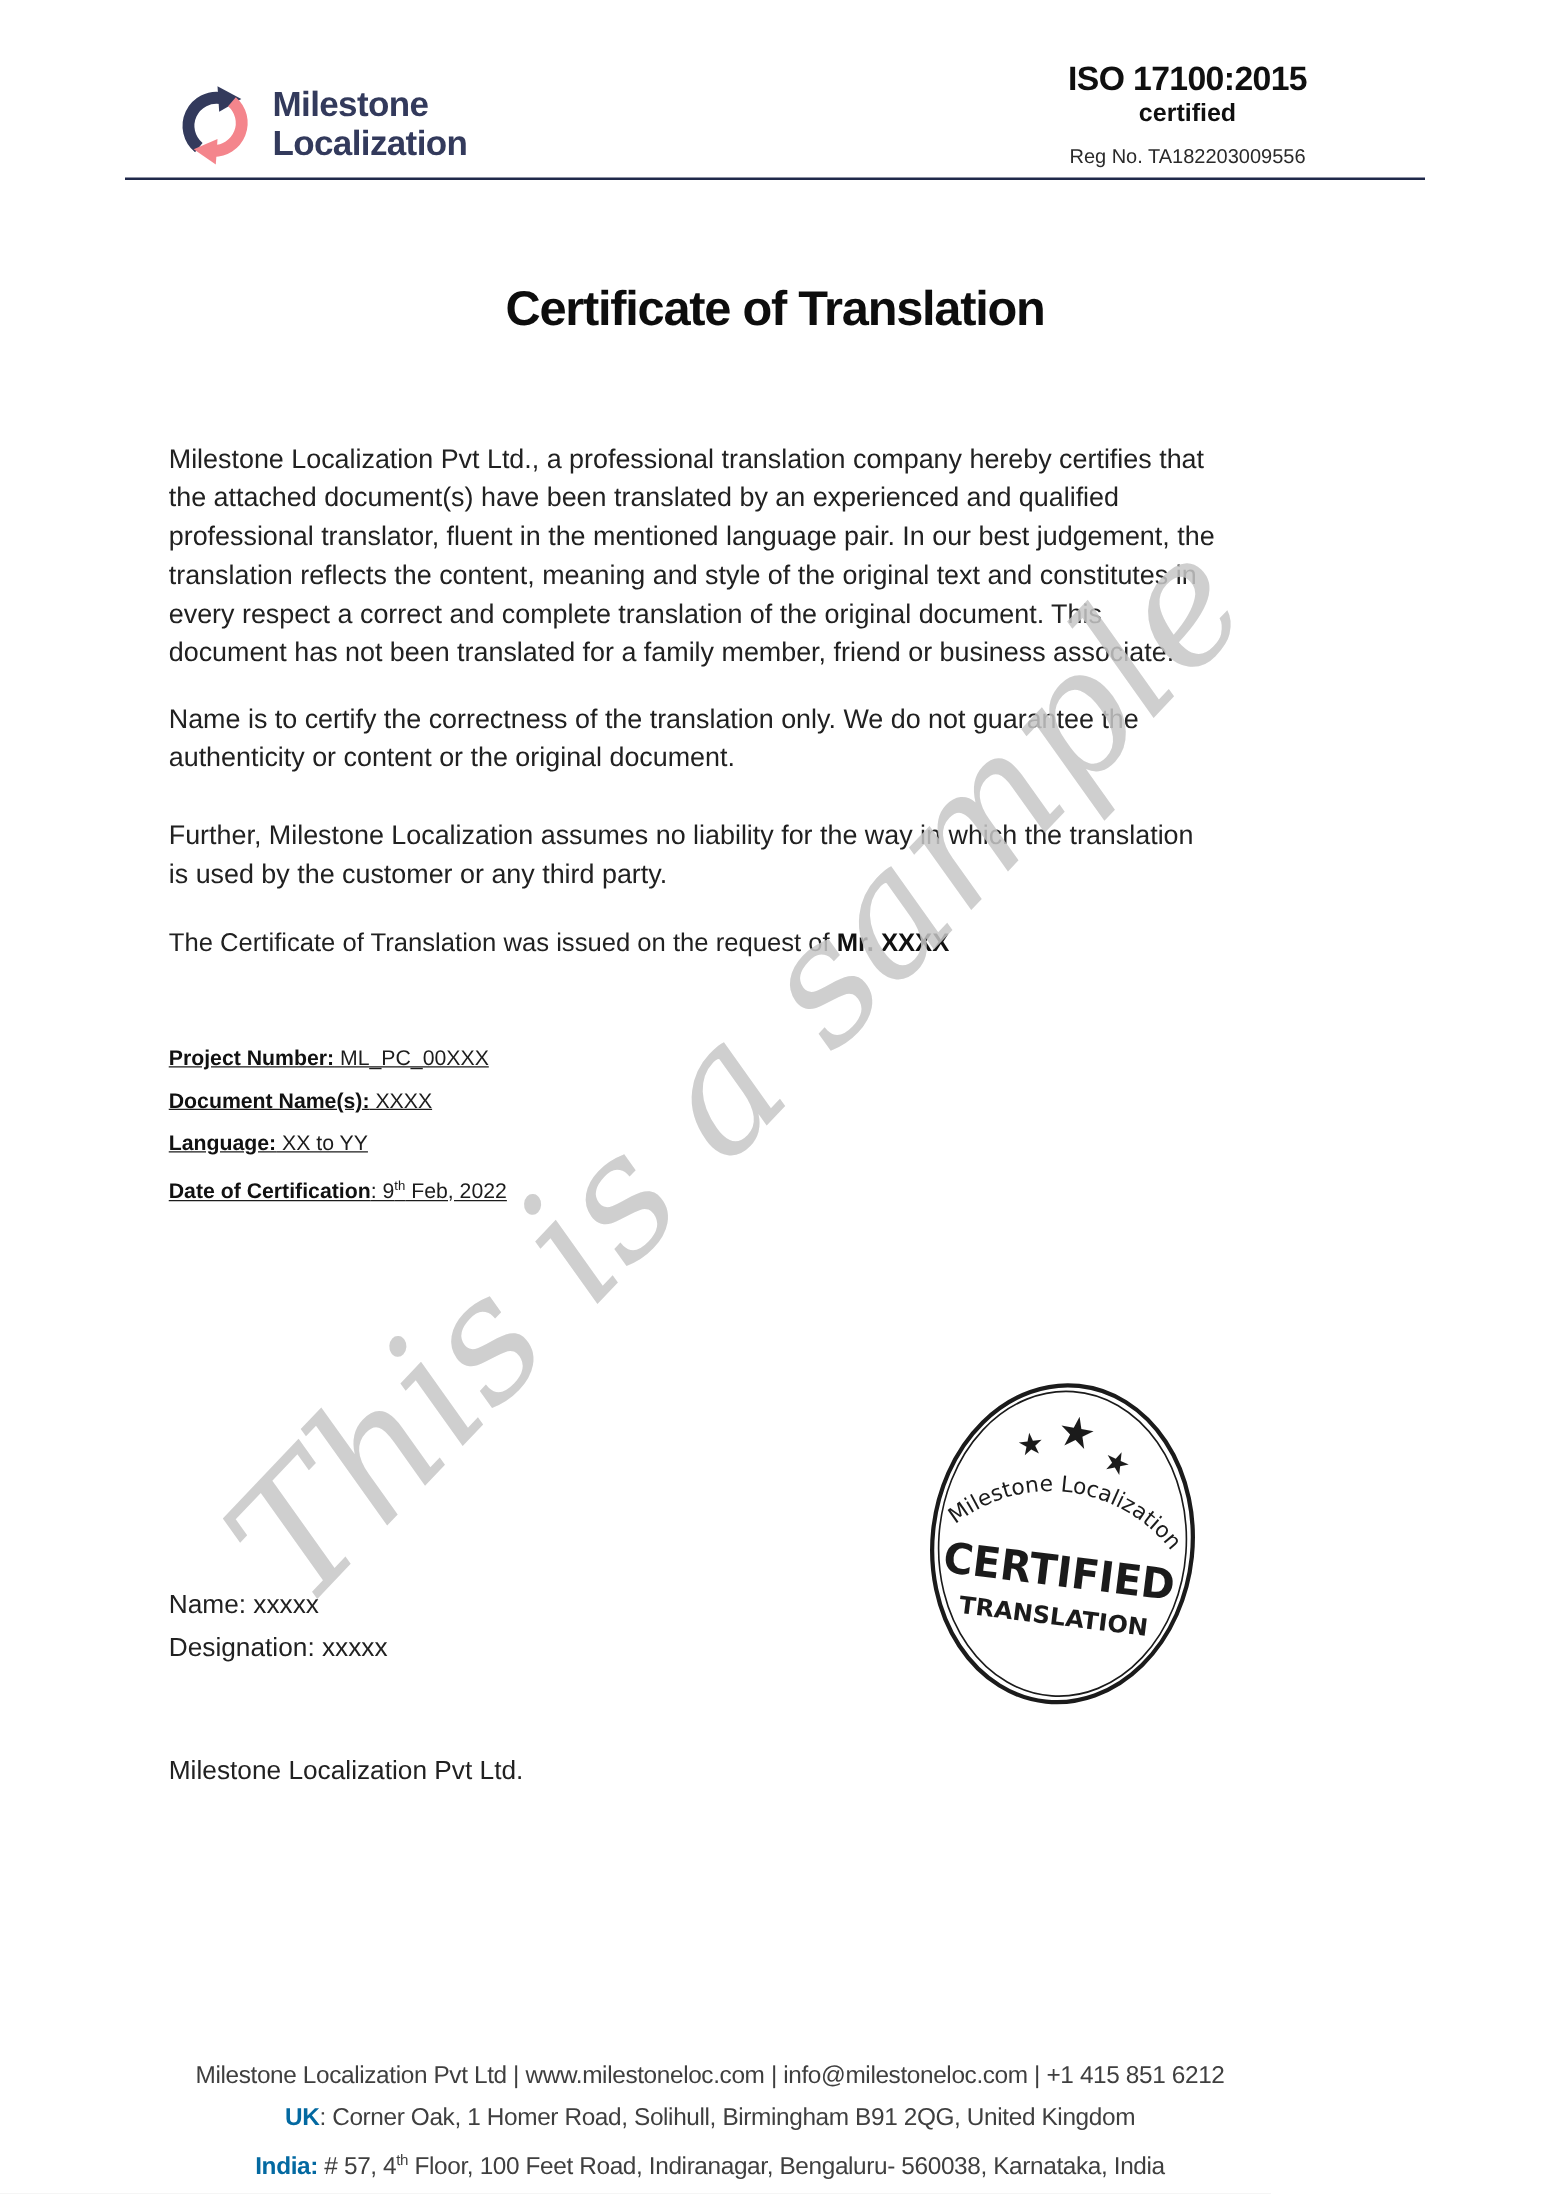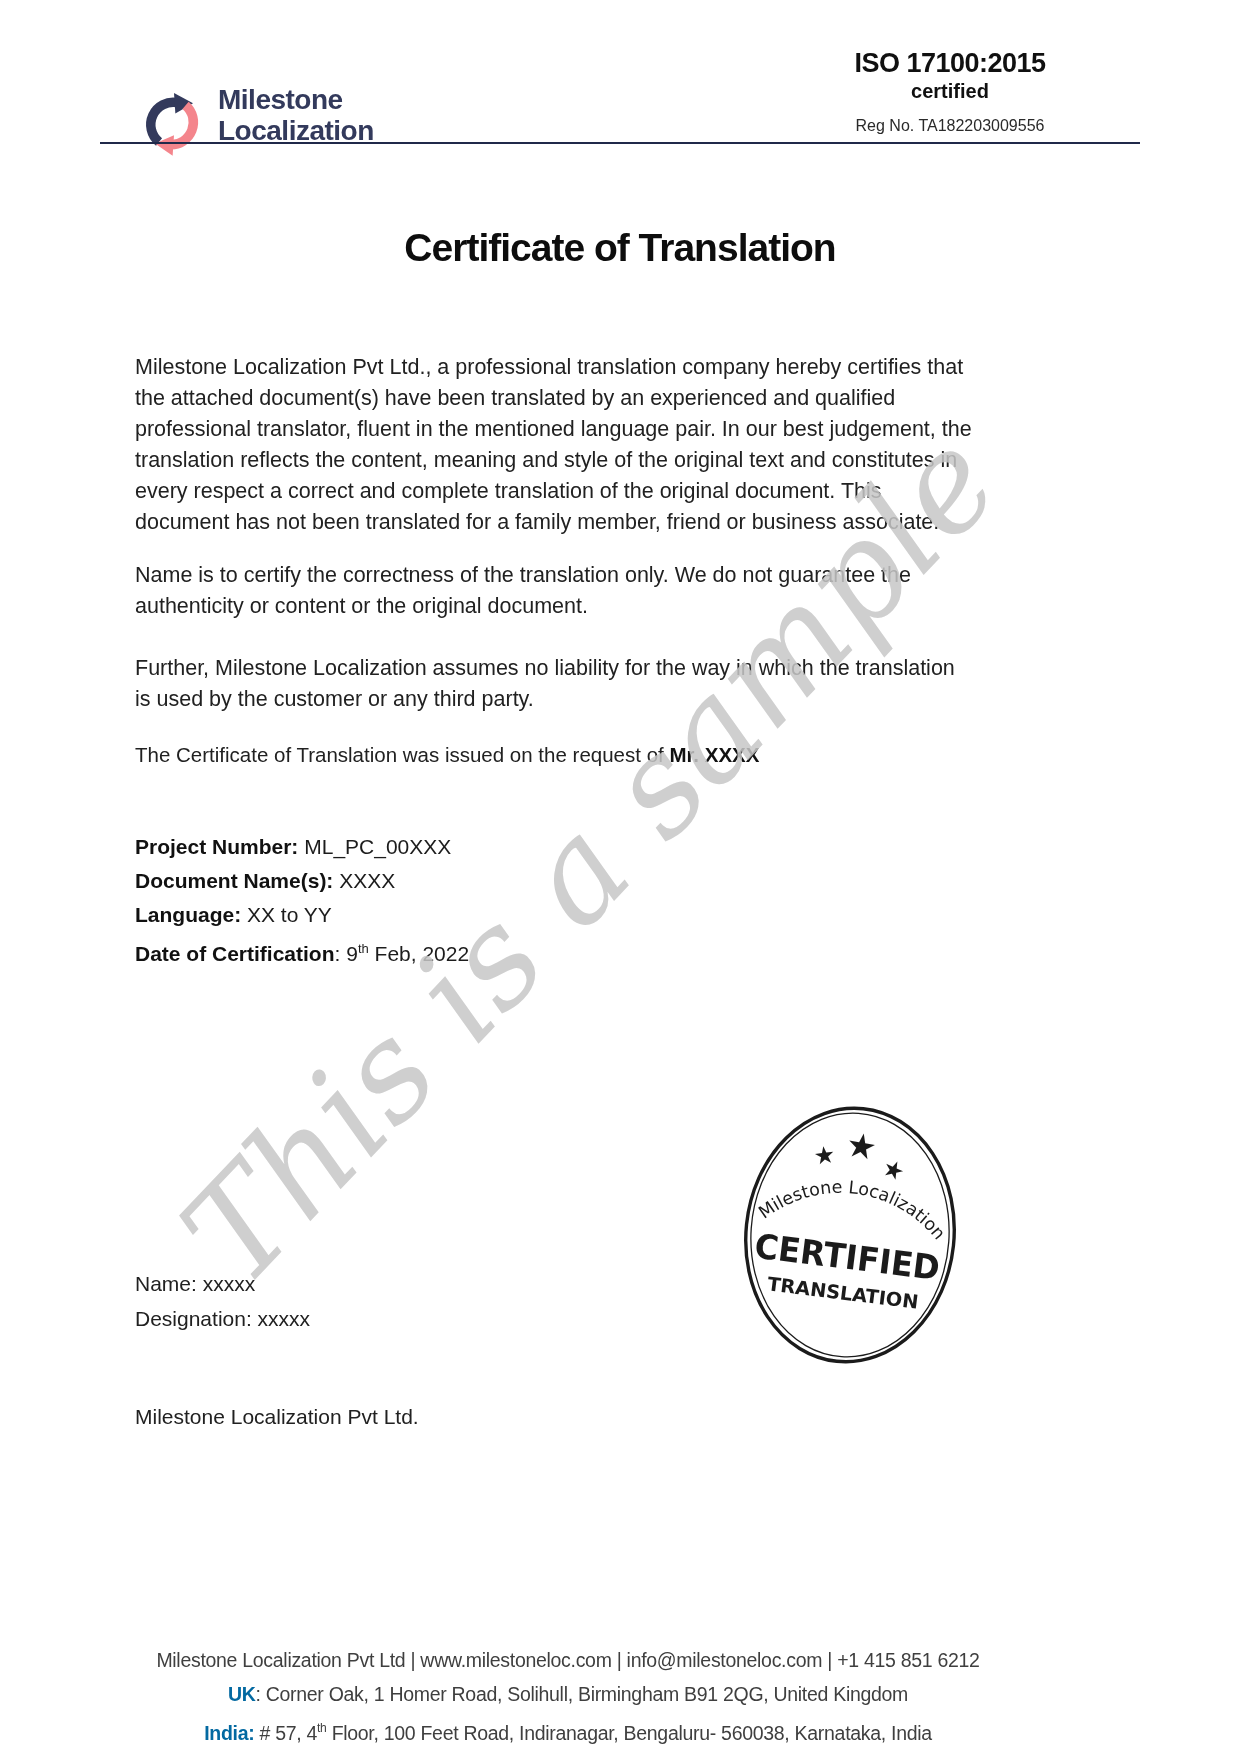--- a/index.html
+++ b/index.html
@@ -6,39 +6,39 @@
   .page{
     position:relative;
     width:1240px;height:1755px;
     background:#ffffff;
     margin:0 auto;
     overflow:hidden;
     font-family:"Liberation Sans",sans-serif;
     color:#1f1f1f;
   }
   
-  .logo-wrap{position:absolute;left:140px;top:60px;display:flex;margin-top:24px;}
+  .logo-wrap{position:absolute;left:140px;top:60px;display:flex;align-items:center;}
   .logo-icon{width:68px;height:78px;}
   .logo-text{margin-left:10px;font-weight:bold;font-size:28px;line-height:31px;color:#333a5c;letter-spacing:-0.5px;}
   .iso-block{position:absolute;left:755px;top:48px;width:390px;text-align:center;color:#101010;}
   .iso-line1{font-size:27px;font-weight:bold;letter-spacing:-0.5px;}
   .iso-line2{font-size:20px;font-weight:bold;margin-top:1px;}
   .iso-line3{font-size:16px;margin-top:14px;color:#2a2a2a;}
   .header-rule{position:absolute;left:100px;top:142px;width:1040px;height:2px;background:#20294a;}
   
   .doc-title{position:absolute;left:0;top:226px;width:1240px;text-align:center;
     font-size:39px;font-weight:bold;color:#0d0d0d;letter-spacing:-1px;}
   
   .body-par{position:absolute;left:135px;width:838px;font-size:21.5px;line-height:31px;color:#212121;}
   .p1{top:312px;margin-top:40px;}
   .p2{top:560px;}
   .p3{top:653px;}
   .request-line{position:absolute;left:135px;top:743px;width:838px;font-size:20.5px;color:#212121;}
   .request-line b{color:#111;}
-  .details{position:absolute;left:135px;top:830px;width:700px;font-size:21px;line-height:34px;color:#1c1c1c;}
+  .details{position:absolute;left:135px;top:830px;width:700px;font-size:17px;line-height:34px;color:#1c1c1c;text-decoration:underline;}
   .details b{color:#111;}
   sup{font-size:0.62em;}
   .sig{position:absolute;left:135px;top:1266px;font-size:21px;line-height:35px;color:#212121;}
   .company-line{position:absolute;left:135px;top:1405px;font-size:21px;color:#212121;}
   
   .watermark{
     position:absolute;left:152px;top:1205px;
     font-family:"DejaVu Serif","Liberation Serif",serif;
     font-style:italic;
     font-size:136px;

